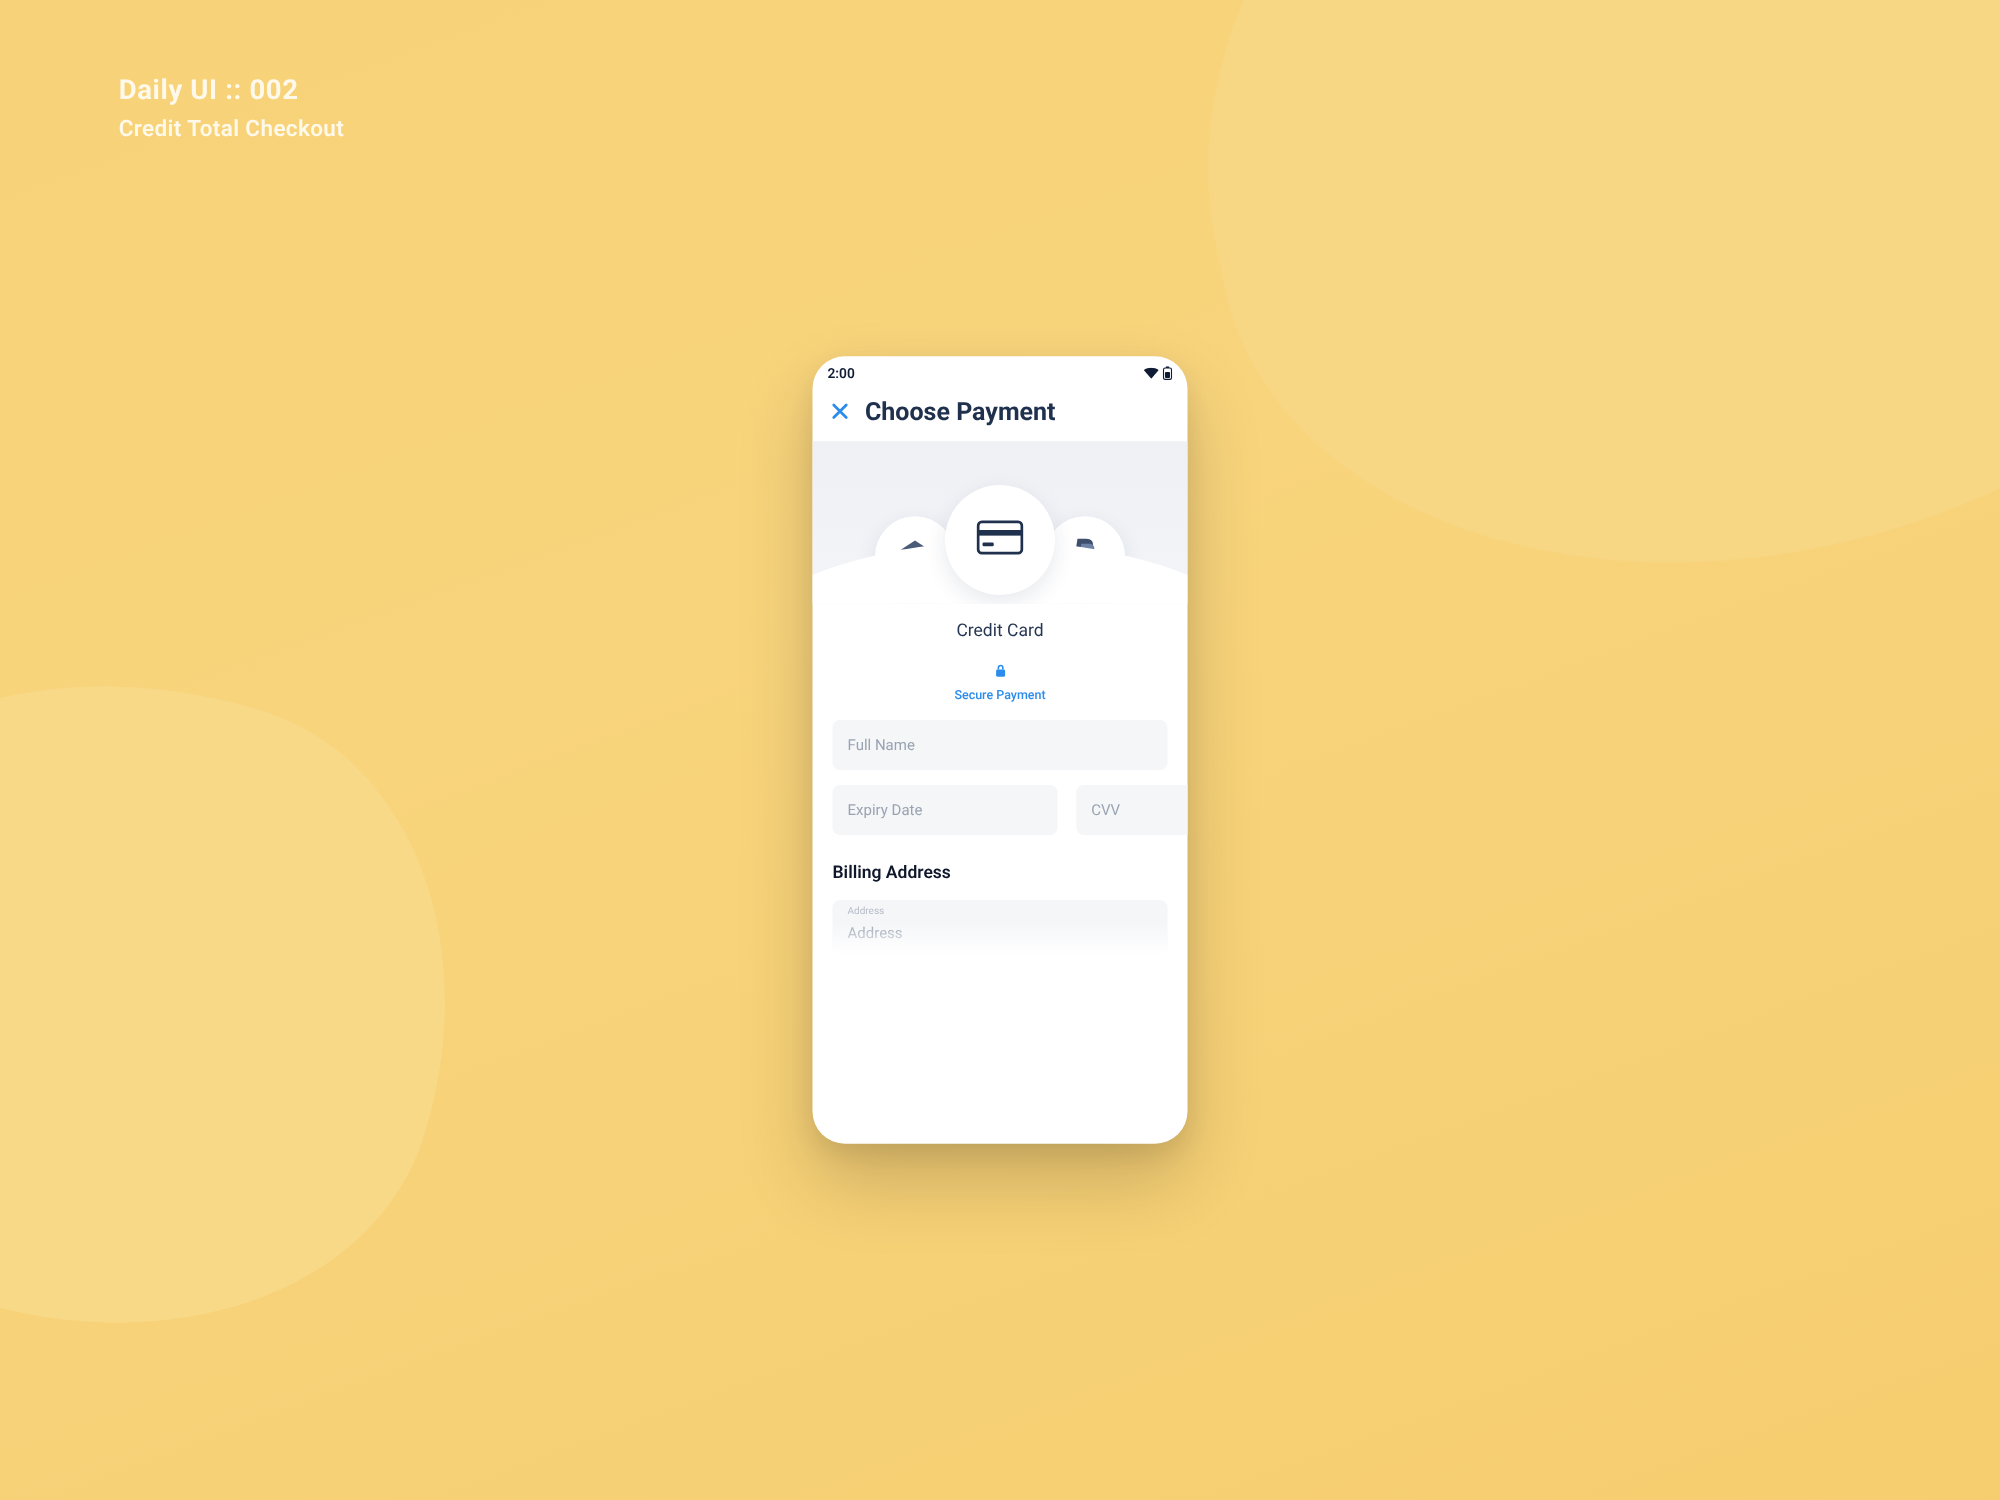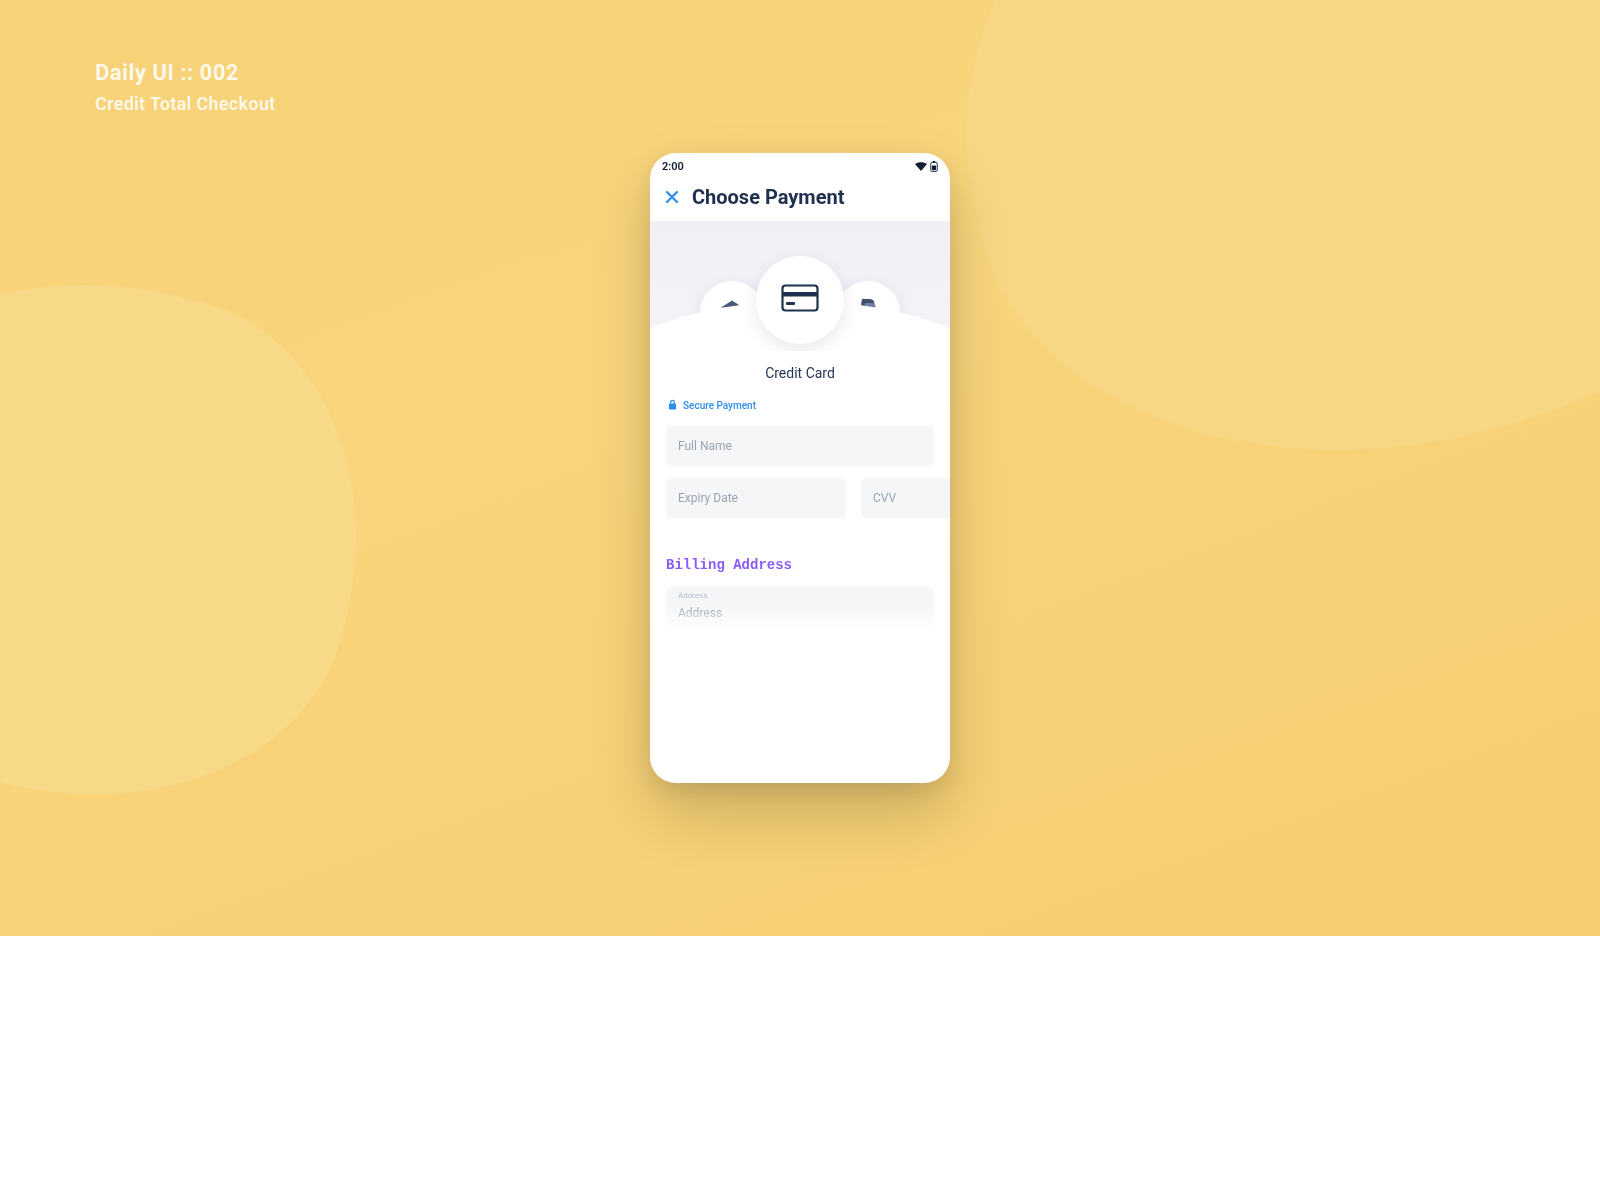--- a/index.html
+++ b/index.html
@@ -1,21 +1,21 @@
 <!DOCTYPE html>
 <html><head>
 <meta charset="utf-8">
 <style>
   * { box-sizing: border-box; margin: 0; padding: 0; font-family: -apple-system, BlinkMacSystemFont, "Segoe UI", Roboto, Helvetica, Arial, sans-serif; }
   html, body { width: 1600px; height: 1200px; overflow: hidden; }
 
   .stage {
     position: relative;
     width: 1600px;
-    height: 936px;
+    height: 1200px;
     background: linear-gradient(160deg, #F7D278 0%, #F8D47C 40%, #F6CE70 100%);
   }
 
   
   .blob-top {
     position: absolute;
     top: -260px;
     right: -260px;
     width: 900px;
     height: 700px;
@@ -162,31 +162,31 @@
   .field-icon { color: #2C8CEB; display: flex; align-items: center; }
 
   .secure-row {
     display: flex;
     align-items: center;
     gap: 6px;
     font-size: 10px;
     color: #2C8CEB;
     padding: 0 2px 14px 2px;
     font-weight: 500;
+    flex-direction: column;
   }
 
   .row2 { display: flex; gap: 15px; }
   .row2 .field { flex: 1 1 0; margin-bottom: 0; }
 
   .section-title {
     font-size: 14px;
     font-weight: 600;
-    color: #8b5cf6;
-    margin: 39px 0 14px 0;
-    font-family: Liberation Mono, monospace;
+    color: #0f172a;
+    margin: 22px 0 14px 0;
   }
 
   .fade-field {
     position: relative;
     justify-content: flex-end;
   }
   .fade-field::after {
     content: "";
     position: absolute;
     left: 0; right: 0; bottom: 0; top: 40%;

